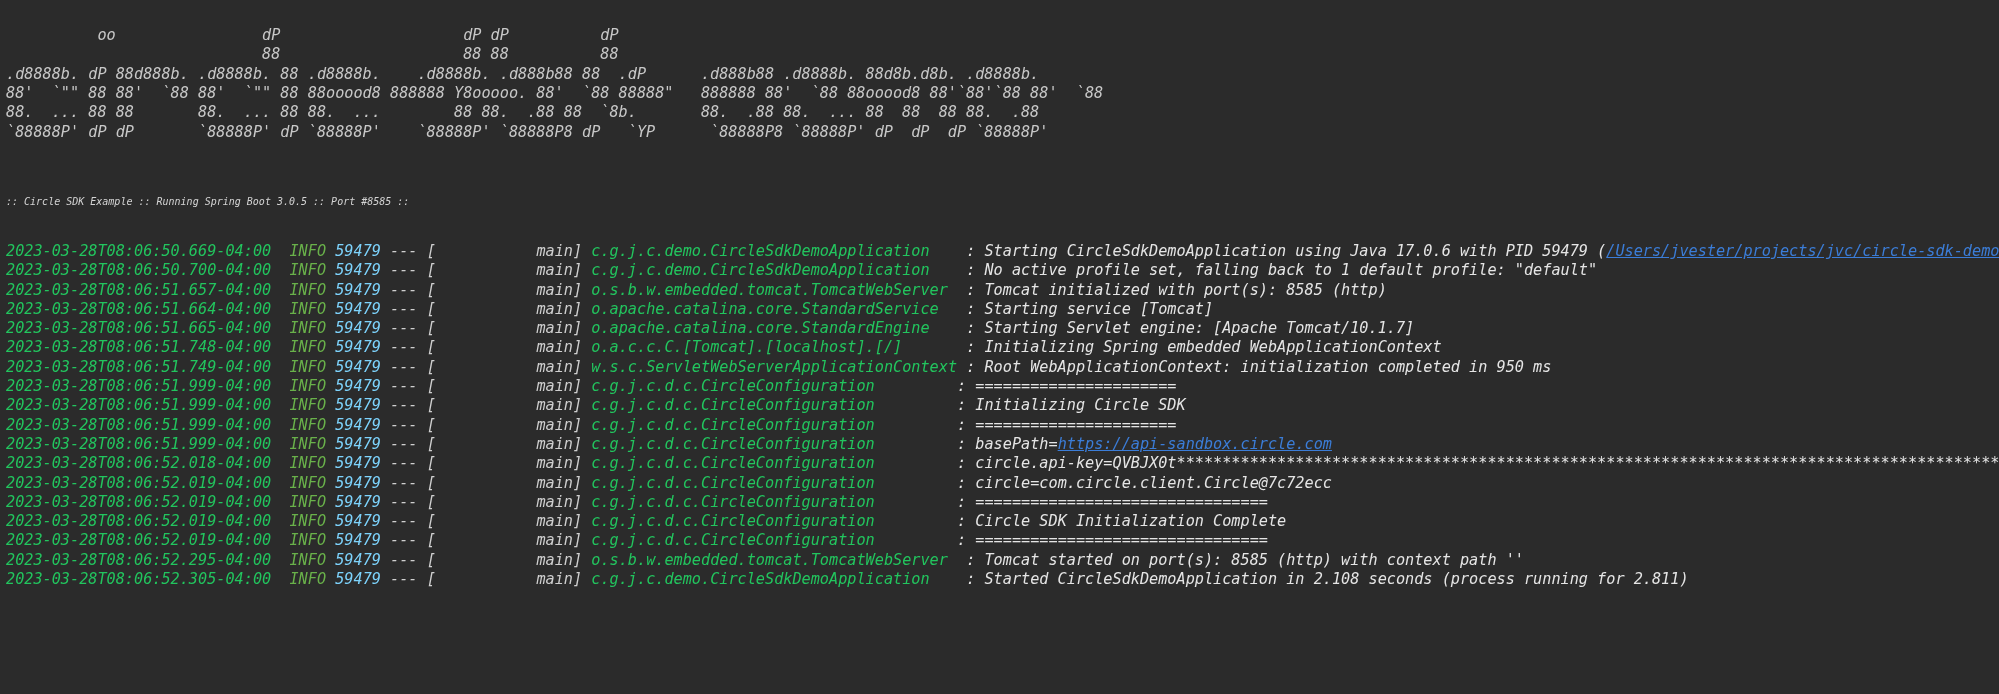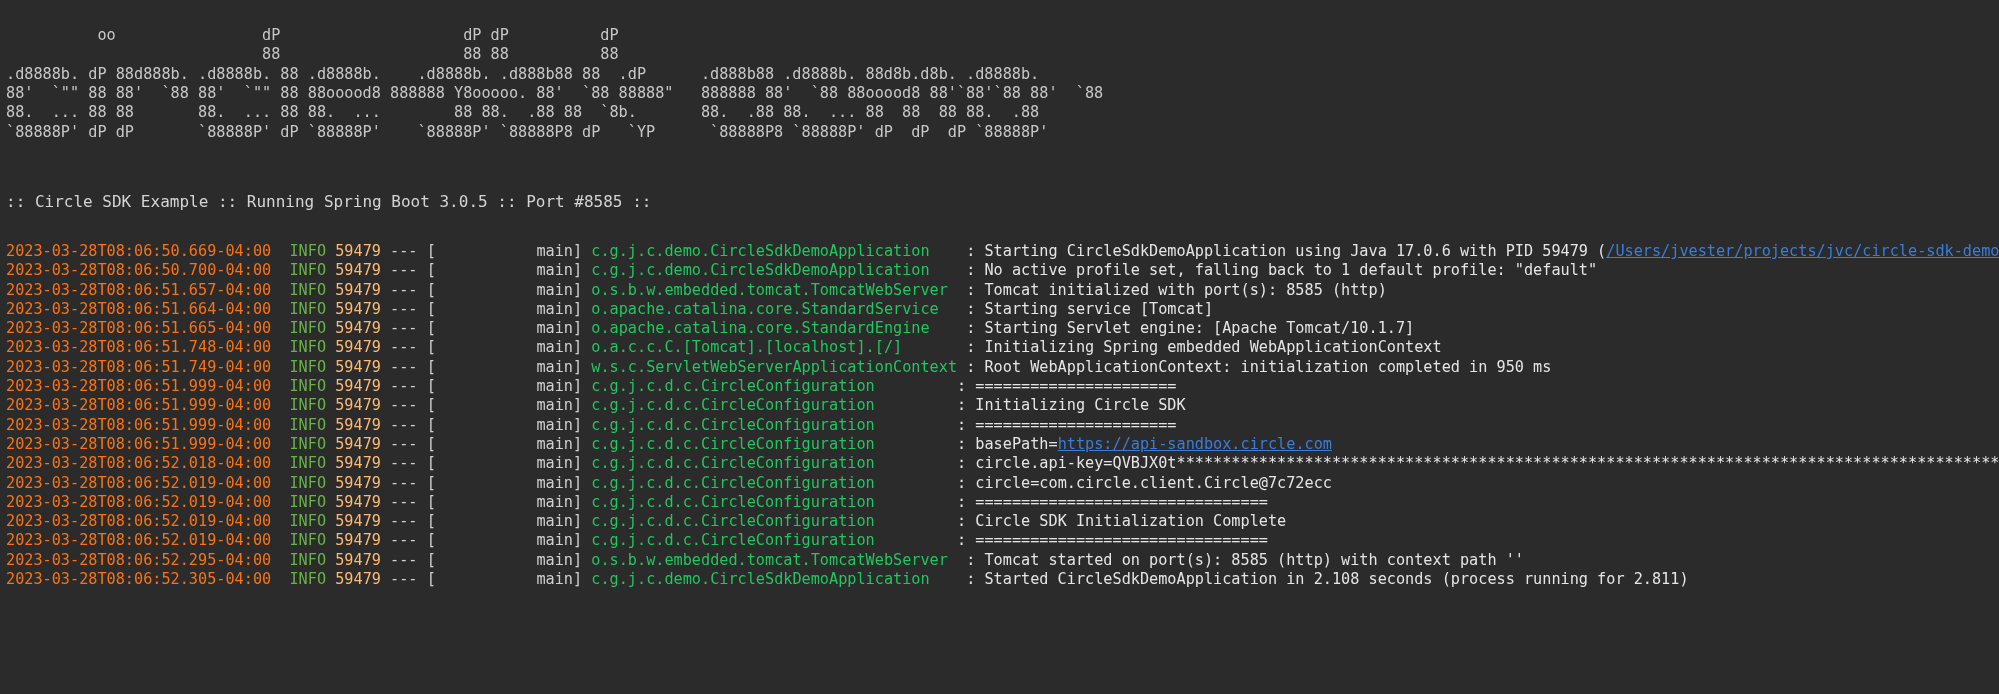--- a/index.html
+++ b/index.html
@@ -20,56 +20,57 @@
     height: 694px;
     background: #2b2b2b;
     color: #d0d0d0;
     font-size: 15.2px;
     line-height: 19.3px;
     letter-spacing: 0px;
     white-space: pre;
     padding: 14px;
     box-sizing: border-box;
     overflow: hidden;
+    font-style: italic;
   }
   .banner {
     position: absolute;
     left: 6px;
     top: 11px;
     color: #c8c8c8;
     font-size: 15.2px;
     line-height: 19.3px;
     white-space: pre;
   }
   .tagline {
     position: absolute;
     left: 6px;
     top: 192px;
     color: #d4d4d4;
-    font-size: 16px;
+    font-size: 10px;
     line-height: 19.3px;
     white-space: pre;
   }
   .loglines {
     position: absolute;
     left: 6px;
     top: 242px;
     white-space: pre;
     font-size: 15.2px;
     line-height: 19.3px;
   }
   .logline {
     white-space: pre;
     height: 19.3px;
     line-height: 19.3px;
     color: #d0d0d0;
   }
-  .ts     { color: #f97316; }
+  .ts     { color: #22c55e; }
   .level  { color: #69b14a; text-align: right; }
-  .pid    { color: #fdba74; }
+  .pid    { color: #7dd3fc; }
   .dashes { color: #cfcfcf; }
   .thread { color: #cfcfcf; }
   .logger { color: #22c55e; }
   .msg    { color: #e5e5e5; }
   .link   { color: #3b7dd8; text-decoration: underline; }
 </style>
 </head>
 <body>
 
 <div class="terminal">

